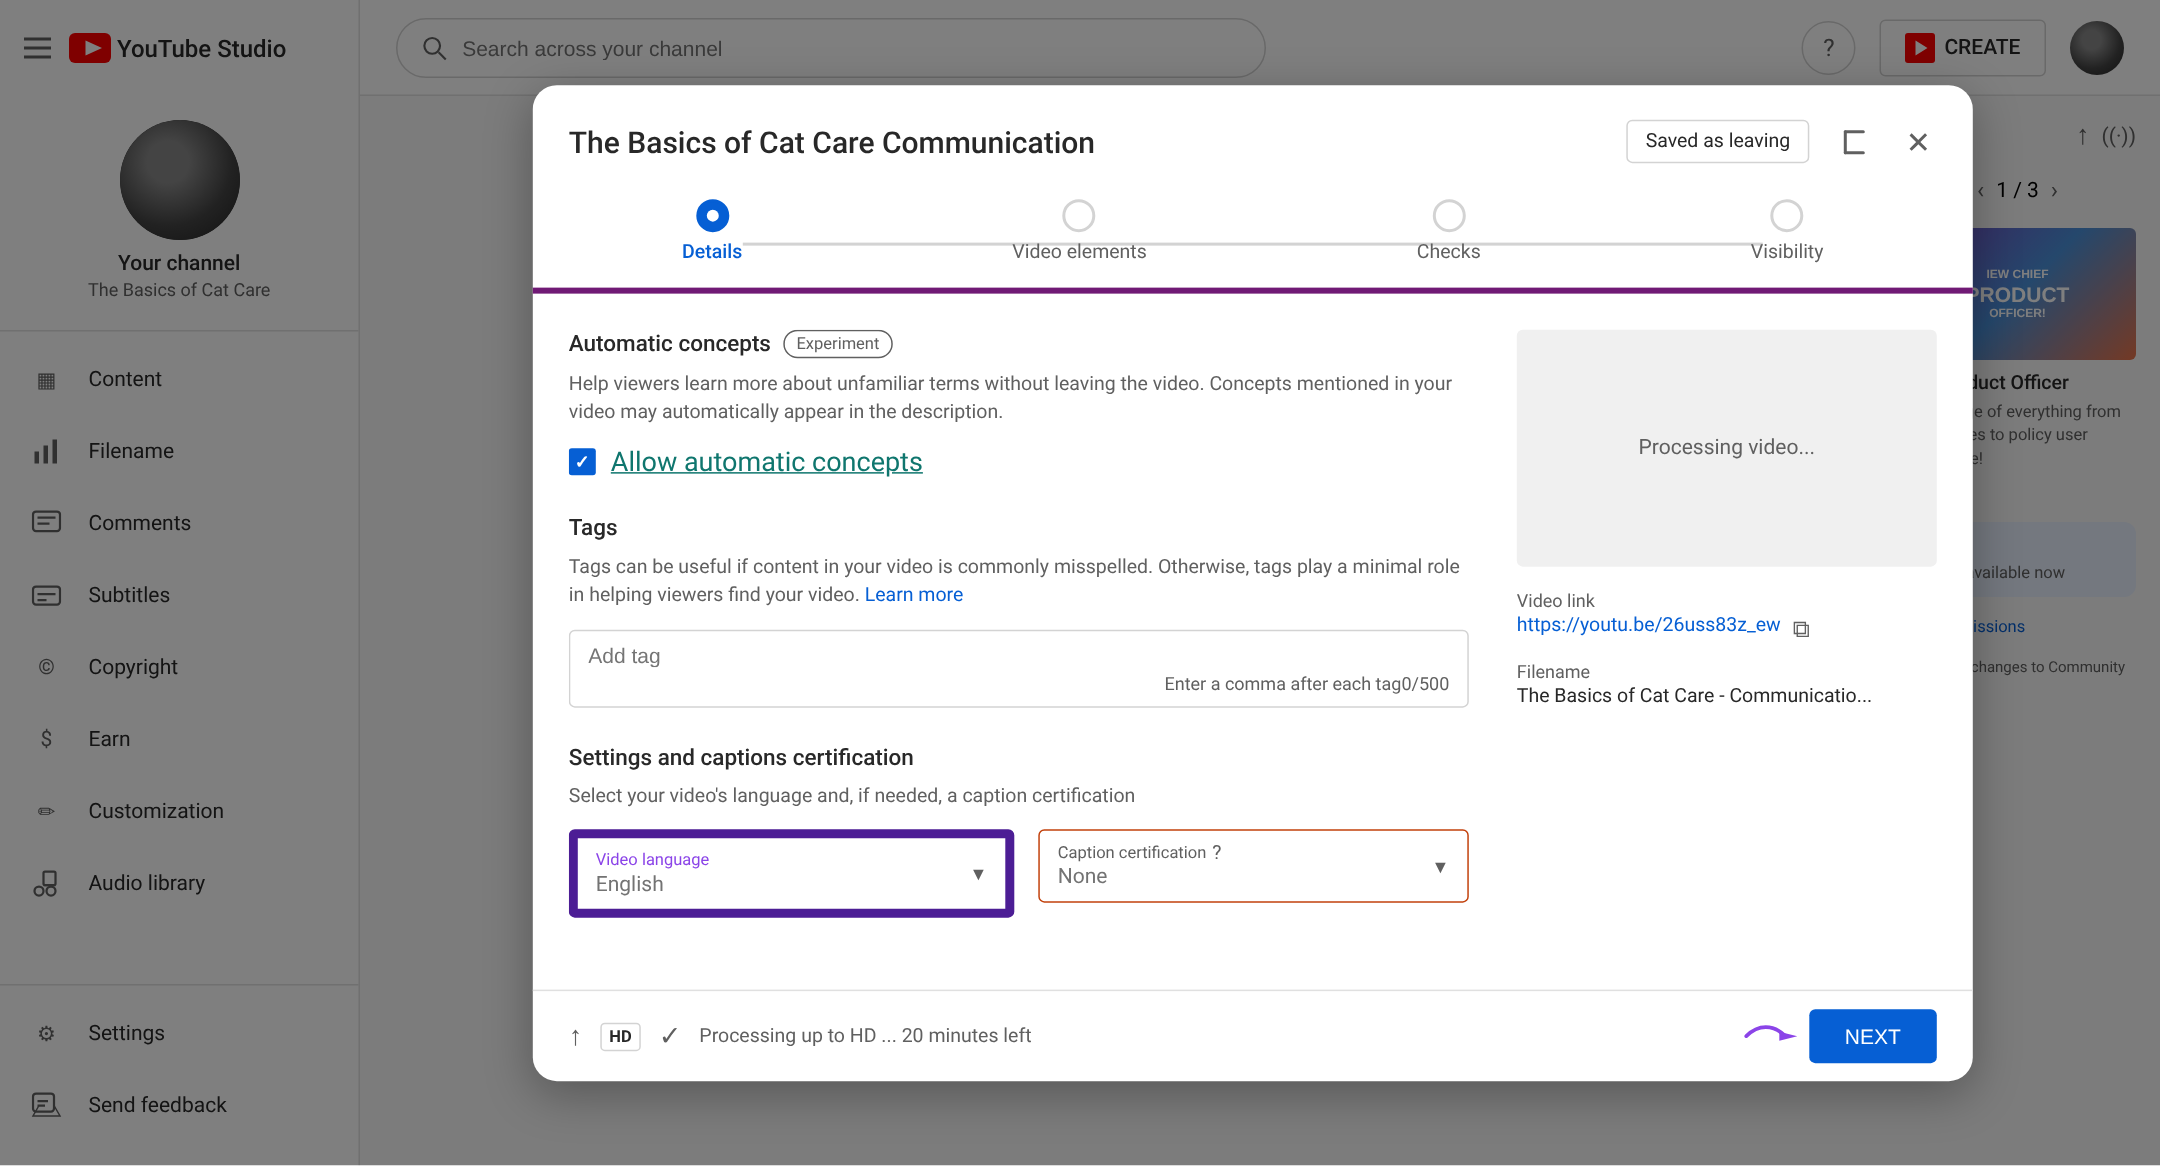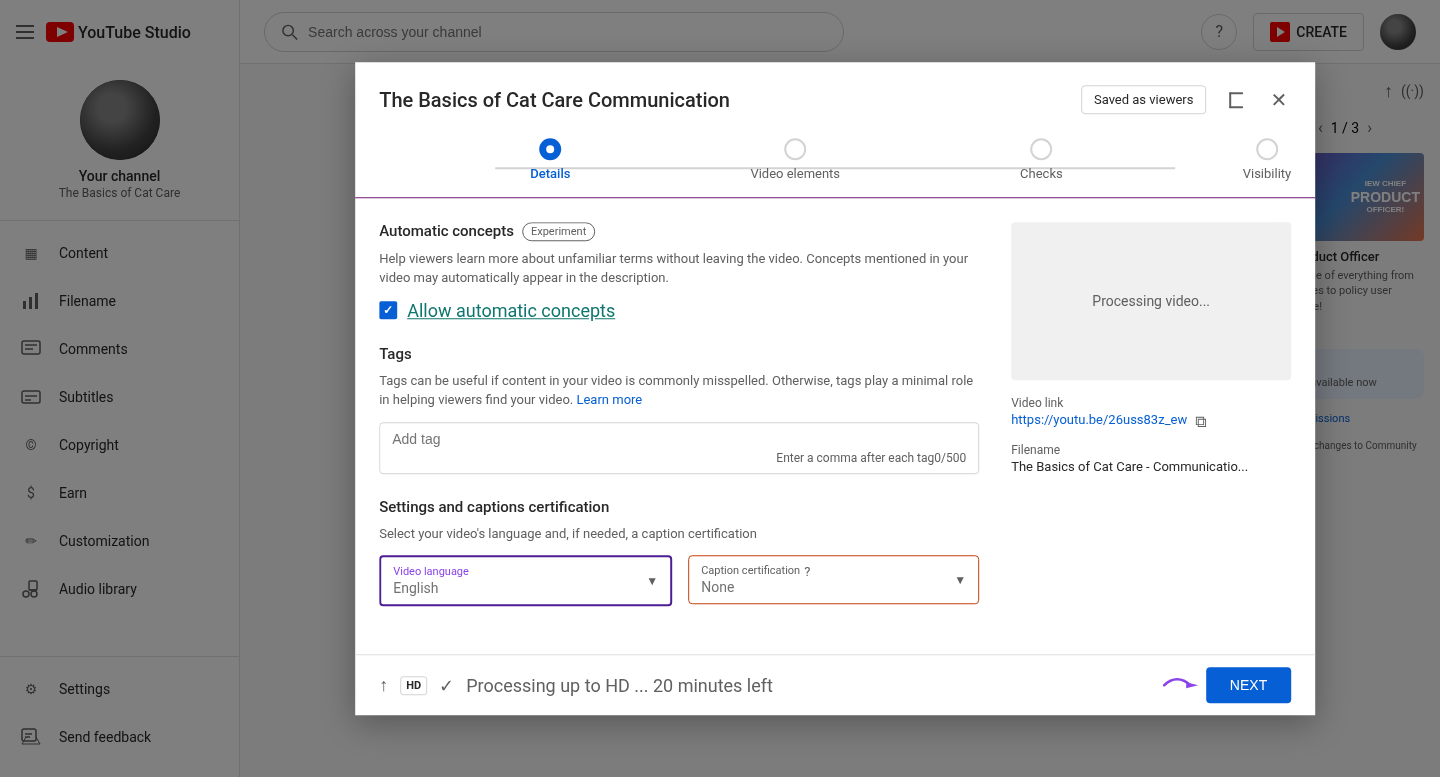--- a/index.html
+++ b/index.html
@@ -82,41 +82,41 @@
     .yt-link { color: #065fd4; font-size: 12px; cursor: pointer; }
 
     
     .overlay {
       position: absolute; inset: 0; background: rgba(0,0,0,0.5); z-index: 10;
     }
 
     
     .modal {
       position: absolute; left: 50%; top: 50%; transform: translate(-38%, -50%);
-      width: 960px; max-height: 700px; background: #fff; border-radius: 0;
+      width: 960px; max-height: 700px; background: #fff; border-radius: 16px;
       z-index: 20; display: flex; flex-direction: column; box-shadow: 0 8px 32px rgba(0,0,0,0.3);
     }
     .modal-header {
       display: flex; align-items: center; justify-content: space-between;
       padding: 20px 24px 0; flex-shrink: 0;
     }
     .modal-title { font-size: 20px; font-weight: 500; color: #282828; }
     .modal-header-right { display: flex; align-items: center; gap: 12px; }
     .saved-badge {
       border: 1px solid #d3d3d3; border-radius: 4px; padding: 6px 12px;
       font-size: 13px; color: #282828;
     }
     .modal-action-icon { width: 36px; height: 36px; display: flex; align-items: center; justify-content: center; cursor: pointer; color: #606060; font-size: 18px; }
     .close-btn { cursor: pointer; color: #606060; font-size: 20px; padding: 4px; }
 
     
     .stepper {
-      display: flex; align-items: center; justify-content: flex-end;
+      display: flex; align-items: center; justify-content: center;
       padding: 20px 24px 16px; position: relative;
-      border-bottom: 1px solid #701a75; flex-shrink: 0;
+      border-bottom: 4px solid #701a75; flex-shrink: 0;
     }
     .stepper-track {
       position: absolute; top: 50%; left: 50%; transform: translateX(-50%);
       width: 680px; height: 2px; background: #d3d3d3; z-index: 0;
       margin-top: 10px;
     }
     .stepper-items { display: flex; gap: 180px; align-items: center; position: relative; z-index: 1; }
     .step { display: flex; flex-direction: column; align-items: center; gap: 6px; }
     .step-dot {
       width: 22px; height: 22px; border-radius: 50%; border: 2px solid #d3d3d3;
@@ -158,21 +158,21 @@
       display: flex; flex-direction: column; gap: 4px;
     }
     .tag-input { border: none; outline: none; font-size: 14px; color: #9e9e9e; width: 100%; }
     .tag-input-footer { display: flex; justify-content: flex-end; align-items: center; }
     .tag-hint { font-size: 12px; color: #606060; }
     .tag-count { font-size: 12px; color: #606060; }
 
     
     .lang-caption-row { display: flex; gap: 16px; align-items: flex-start; }
     .select-wrapper {
-      flex: 1; border: 2px solid #4c1d95; border-radius: 4px; padding: 8px 12px;
+      flex: 1; border: 6px solid #4c1d95; border-radius: 4px; padding: 8px 12px;
       display: flex; flex-direction: column; position: relative; cursor: pointer;
     }
     .select-wrapper.no-highlight { border: 1px solid #c2410c; }
     .select-label { font-size: 11px; color: #8b44e8; margin-bottom: 2px; }
     .select-label.no-highlight { color: #606060; }
     .select-value { font-size: 14px; color: #737373; }
     .select-arrow { position: absolute; right: 12px; top: 50%; transform: translateY(-50%); color: #606060; font-size: 12px; }
 
     
     .video-preview {
@@ -192,21 +192,21 @@
       display: flex; align-items: center; justify-content: space-between;
       padding: 12px 24px; border-top: 1px solid #e0e0e0; flex-shrink: 0;
     }
     .footer-left { display: flex; align-items: center; gap: 12px; }
     .upload-icon { color: #606060; font-size: 18px; cursor: pointer; }
     .hd-badge {
       border: 1px solid #d3d3d3; border-radius: 3px; padding: 2px 5px;
       font-size: 11px; font-weight: 700; color: #282828;
     }
     .check-icon { color: #606060; font-size: 18px; }
-    .processing-text { font-size: 18px; color: #606060; }
+    .processing-text { font-size: 13px; color: #606060; }
     .next-btn {
       display: flex; align-items: center; gap: 8px;
       background: #065fd4; color: #fff; border: none; border-radius: 4px;
       padding: 10px 24px; font-size: 14px; font-weight: 500; cursor: pointer;
     }
   </style>
 </head>
 <body>
 
 <div class="sidebar">
@@ -336,21 +336,21 @@
     <div style="display:flex;align-items:center;justify-content:flex-end;gap:8px;margin-bottom:16px;">
       <span style="font-size:18px;color:#606060;">↑</span>
       <span style="font-size:14px;color:#606060;">((·))</span>
     </div>
     <div style="display:flex;align-items:center;justify-content:center;gap:8px;margin-bottom:16px;">
       <span style="font-size:16px;color:#606060;">‹</span>
       <span style="font-size:14px;">1 / 3</span>
       <span style="font-size:16px;color:#606060;">›</span>
     </div>
     <div style="width:158px;height:88px;border-radius:4px;overflow:hidden;margin-bottom:8px;">
-      <div style="width:100%;height:100%;background:linear-gradient(135deg,#7c3fbd 0%,#4a90d9 50%,#e8734a 100%);display:flex;align-items:center;justify-content:flex-end;">
+      <div style="width:100%;height:100%;background:linear-gradient(135deg,#7c3fbd 0%,#4a90d9 50%,#e8734a 100%);display:flex;align-items:center;justify-content:center;">
         <div style="text-align:center;color:#fff;font-weight:900;font-size:11px;line-height:1.2;font-family:Arial;text-transform:uppercase;padding:4px;">
           <div style="font-size:8px;">IEW CHIEF</div>
           <div style="font-size:14px;">PRODUCT</div>
           <div style="font-size:8px;">OFFICER!</div>
         </div>
       </div>
     </div>
     <div style="font-size:13px;font-weight:500;color:#282828;margin-bottom:4px;">hief Product Officer</div>
     <div style="font-size:11px;color:#606060;line-height:1.4;margin-bottom:4px;">n, in charge of everything from ver features to policy user experience!</div>
     <span class="yt-link">BE</span>
@@ -367,21 +367,21 @@
   </div>
 </div>
 
 <div class="overlay"></div>
 
 <div class="modal">
 
   <div class="modal-header">
     <span class="modal-title">The Basics of Cat Care Communication</span>
     <div class="modal-header-right">
-      <span class="saved-badge">Saved as viewers</span>
+      <span class="saved-badge">Saved as leaving</span>
       <div class="modal-action-icon">
         <svg width="20" height="20" viewBox="0 0 20 20" fill="none">
           <rect x="3" y="2" width="14" height="2" rx="1" fill="#606060"></rect>
           <rect x="3" y="16" width="14" height="2" rx="1" fill="#606060"></rect>
           <rect x="3" y="2" width="2" height="16" rx="1" fill="#606060"></rect>
         </svg>
       </div>
       <span class="close-btn">✕</span>
     </div>
   </div>

